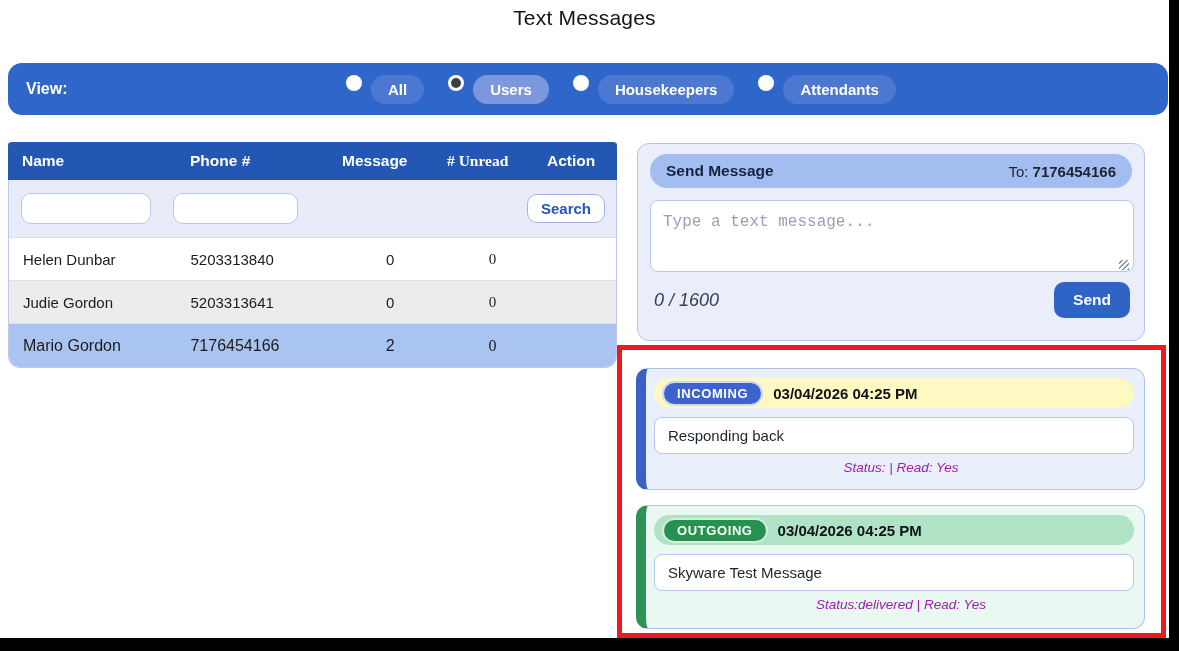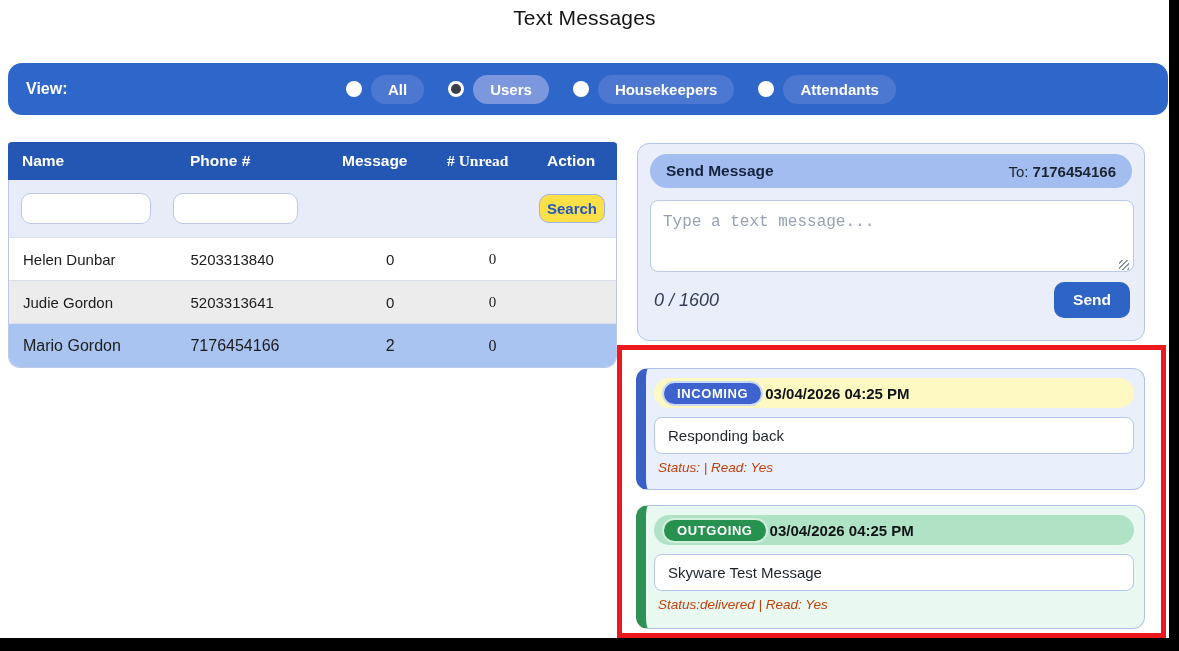--- a/index.html
+++ b/index.html
@@ -13,21 +13,21 @@
 
   
   .page-title { position:absolute; top:6px; left:0; width:1169px; text-align:center;
                 font-size:21px; color:#151515; font-weight:500; letter-spacing:0.2px; }
 
   
   .view-bar { position:absolute; left:8px; top:63px; width:1160px; height:52px;
               background:#2f66ca; border-radius:14px; display:flex; align-items:center; }
   .view-label { color:#fff; font-weight:bold; font-size:16px; margin-left:18px; }
   .radio-group { position:absolute; left:338px; display:flex; align-items:center; gap:24px; }
-  .radio-item { display:flex; align-items:center; gap:9px; cursor:pointer; }
+  .radio-item { display:flex; align-items:flex-start; gap:9px; cursor:pointer; }
   .radio { width:16px; height:16px; border-radius:50%; background:#fff; position:relative; }
   .radio.checked::after { content:""; position:absolute; left:3px; top:3px; width:10px; height:10px;
                           border-radius:50%; background:#3a4049; }
   .pill { background:#4c78d2; color:#fff; font-weight:bold; font-size:15px;
           padding:6px 17px; border-radius:999px; }
   .pill.active { background:#7c97dd; }
 
   
   .user-table { position:absolute; left:8px; top:143px; width:609px;
                 border:1px solid #bcc9e9; border-top:none; border-radius:0 0 12px 12px; }
@@ -41,22 +41,22 @@
   .col-name   { width:168px; padding-left:14px; }
   .col-phone  { width:162px; padding-left:14px; }
   .col-msgs   { width:105px; }
   .col-unread { width:100px;font-family:Liberation Serif, serif; }
   .col-action { width:74px; }
   .t-header .col-msgs, .t-header .col-unread, .t-header .col-action { padding-left:4px; }
   .t-row .col-msgs, .t-row .col-unread { text-align:center; }
   .filter-input { width:130px; height:31px; border:1px solid #bcc7e6; border-radius:10px;
                   background:#fff; margin-left:12px; padding:0 10px; font-size:14px; outline:none; }
   .filter-input.phone { width:125px; margin-left:22px; }
-  .search-btn { background:#fde047; color:#2456c0; font-weight:bold; font-size:15px;
-                border:1px solid #9fb4e0; border-radius:10px; padding:5px 7px; cursor:pointer; }
+  .search-btn { background:#ffffff; color:#2456c0; font-weight:bold; font-size:15px;
+                border:1px solid #9fb4e0; border-radius:10px; padding:5px 13px; cursor:pointer; }
 
   
   .send-panel { position:absolute; left:637px; top:143px; width:508px; height:198px;
                 background:#e9eefa; border:1px solid #b3c3ea; border-radius:12px; }
   .send-header { margin:10px 12px 0; height:34px; background:#a3bdf0; border-radius:17px;
                  display:flex; align-items:center; justify-content:space-between; }
   .send-title { font-weight:bold; font-size:15.5px; color:#15233f; margin-left:16px; }
   .send-to { margin-right:16px; font-size:15px; color:#1c2430; }
   .send-to b { font-weight:bold; }
   .msg-textarea-wrap { position:relative; margin:12px 12px 0; }
@@ -80,24 +80,24 @@
               border-radius:12px; }
   .msg-card.incoming { top:368px; height:122px; background:#e9effb; border-left:10px solid #3a60c6; }
   .msg-card.outgoing { top:505px; height:124px; background:#e9f8f0; border-left:10px solid #2e9155; }
   .msg-head { margin:9px 10px 0 8px; height:30px; border-radius:15px; display:flex; align-items:center; }
   .incoming .msg-head { background:#fef9c3; }
   .outgoing .msg-head { background:#b0e2c5; }
   .dir-badge { border-radius:999px; color:#fff; font-weight:bold; font-size:13px;
                letter-spacing:0.6px; padding:3px 13px; margin-left:8px; }
   .incoming .dir-badge { background:#3e63cf; border:2px solid #ccd9f4; }
   .outgoing .dir-badge { background:#27914f; border:2px solid #d2eedd; }
-  .msg-date { font-weight:bold; font-size:15px; color:#101418; margin-left:2px; }
+  .msg-date { font-weight:bold; font-size:15px; color:#101418; margin-left:10px; }
   .msg-bubble { margin:9px 10px 0 8px; background:#fff; border:1px solid #b7c6ec; border-radius:8px;
                 padding:9px 13px; font-size:15px; color:#1d242c; }
-  .msg-status { margin:6px 0 0 12px; font-style:italic; font-size:13.5px; color:#c2410c; }
+  .msg-status { margin:6px 0 0 12px; font-style:italic; font-size:13.5px; color:#a21caf;text-align:center; }
 </style>
 </head>
 <body>
 
 <div class="stage">
 
   <div class="page-title">Text Messages</div>
 
   <div class="view-bar">
     <span class="view-label">View:</span>

